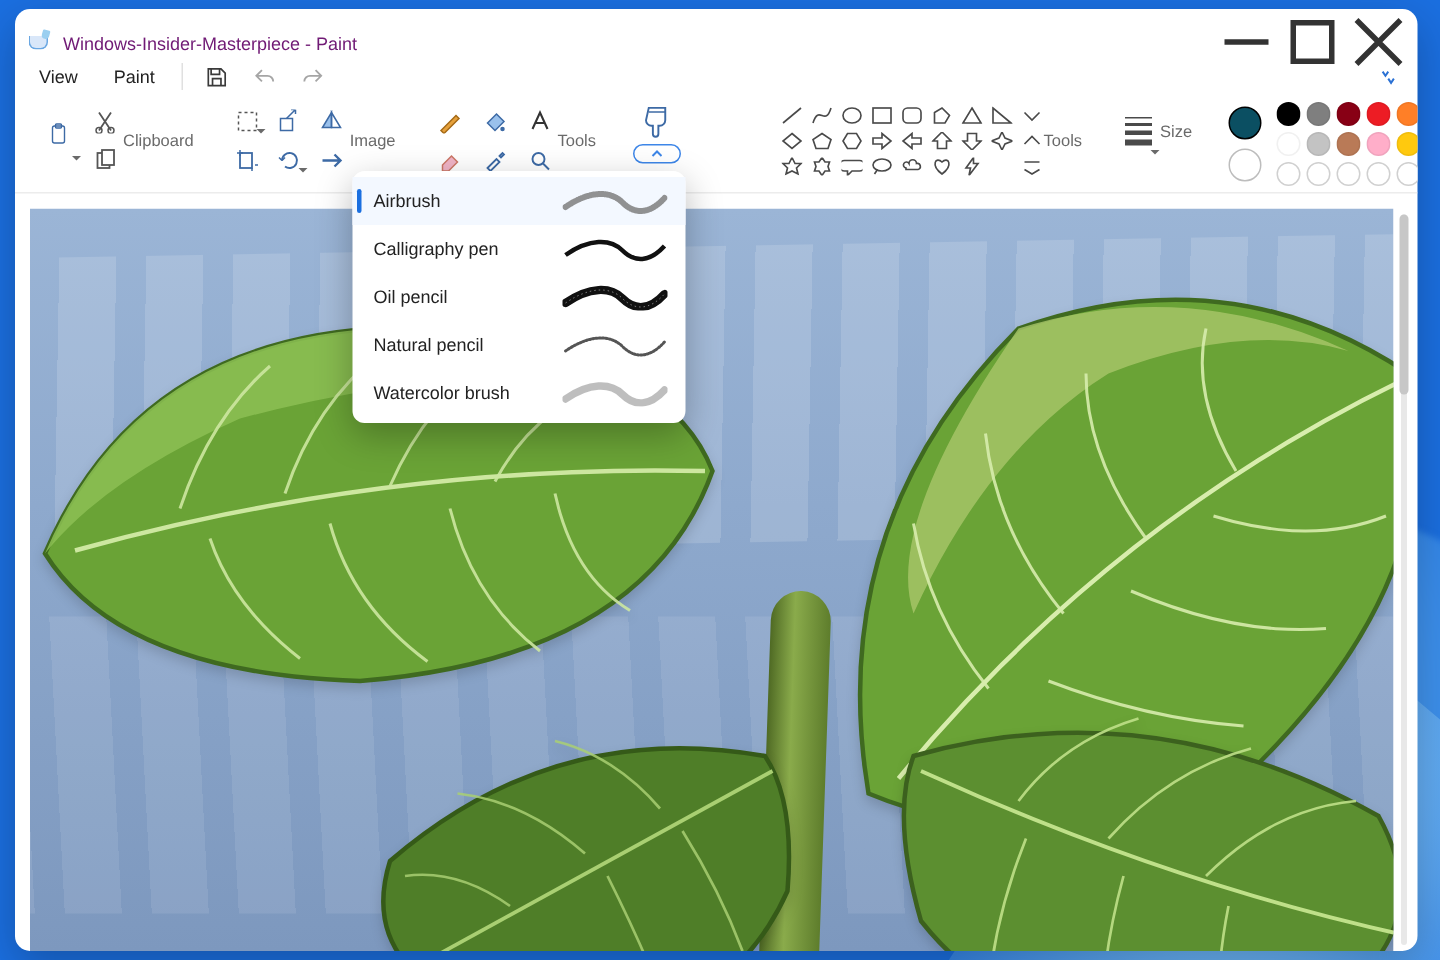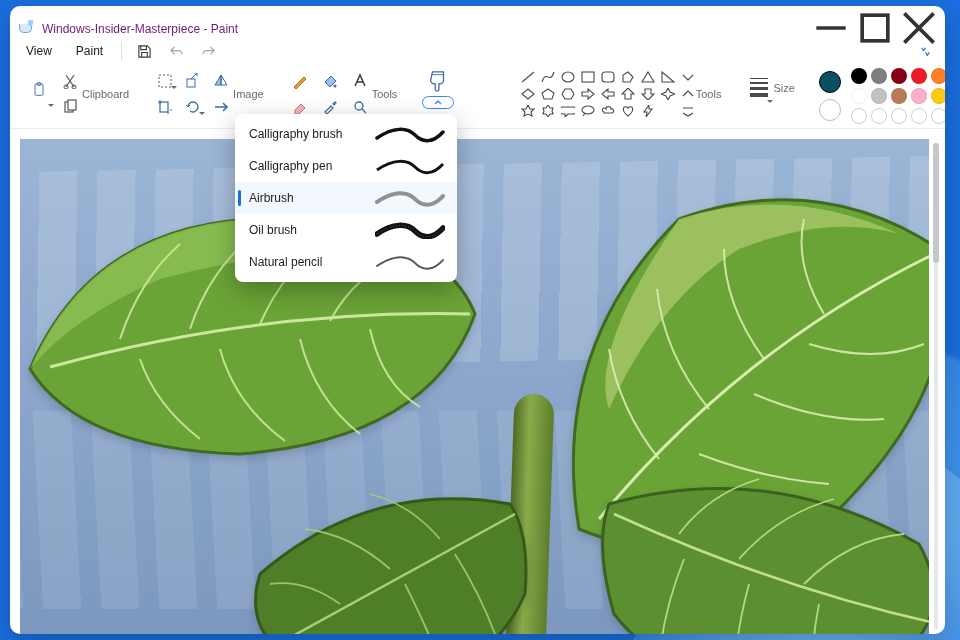--- a/index.html
+++ b/index.html
@@ -573,47 +573,46 @@
       </div>
 
     </div>
     <div class="scrollbar">
       <div class="track"></div>
         <div class="thumb"></div>
     </div>
   </div>
 
   <div class="dropdown" id="brush-dd">
-      <div class="dd-item">
-        <span>Calligraphy brush</span>
+      <div class="dd-item sel">
+        <span>Airbrush</span>
         <span class="stroke"><svg viewBox="0 0 70 18">
-            <path d="M2 13 C 18 2, 32 2, 40 10 C 48 18, 58 18, 68 7" stroke="#111" stroke-width="3.5" fill="none" stroke-linecap="round"></path>
-            <path d="M2 13 C 18 2, 32 2, 40 10 C 48 18, 58 18, 68 7" stroke="#111" stroke-width="1" fill="none" stroke-linecap="butt" transform="translate(0,1)"></path>
+            <path d="M2 13 C 18 2, 32 2, 40 10 C 48 18, 58 18, 68 7" stroke="#777" stroke-width="4" fill="none" stroke-linecap="round" stroke-dasharray="0.5 1" opacity=".8"></path>
           </svg></span>
       </div>
       <div class="dd-item">
         <span>Calligraphy pen</span>
         <span class="stroke"><svg viewBox="0 0 70 18">
             <path d="M2 13 C 18 2, 32 2, 40 10 C 48 18, 58 18, 68 7" stroke="#111" stroke-width="3" fill="none"></path>
           </svg></span>
       </div>
-      <div class="dd-item sel">
-        <span>Airbrush</span>
-        <span class="stroke"><svg viewBox="0 0 70 18">
-            <path d="M2 13 C 18 2, 32 2, 40 10 C 48 18, 58 18, 68 7" stroke="#777" stroke-width="4" fill="none" stroke-linecap="round" stroke-dasharray="0.5 1" opacity=".8"></path>
-          </svg></span>
-      </div>
       <div class="dd-item">
-        <span>Oil brush</span>
+        <span>Oil pencil</span>
         <span class="stroke"><svg viewBox="0 0 70 18">
             <path d="M2 13 C 18 2, 32 2, 40 10 C 48 18, 58 18, 68 7" stroke="#111" stroke-width="5.5" fill="none" stroke-linecap="round"></path>
             <path d="M2 13 C 18 2, 32 2, 40 10 C 48 18, 58 18, 68 7" stroke="#fff" stroke-width="0.6" fill="none" stroke-dasharray="1 2" opacity=".5"></path>
           </svg></span>
       </div>
       <div class="dd-item">
         <span>Natural pencil</span>
         <span class="stroke"><svg viewBox="0 0 70 18">
             <path d="M2 13 C 18 2, 32 2, 40 10 C 48 18, 58 18, 68 7" stroke="#555" stroke-width="2" fill="none" stroke-linecap="round" stroke-dasharray="1 1.2"></path>
           </svg></span>
       </div>
+      <div class="dd-item">
+        <span>Watercolor brush</span>
+        <span class="stroke"><svg viewBox="0 0 70 18">
+            <path d="M2 13 C 18 2, 32 2, 40 10 C 48 18, 58 18, 68 7" stroke="#888" stroke-width="5" fill="none" stroke-linecap="round" opacity=".55"></path>
+          </svg></span>
+      </div>
     </div>
 
 </div>
 
 </body></html>

